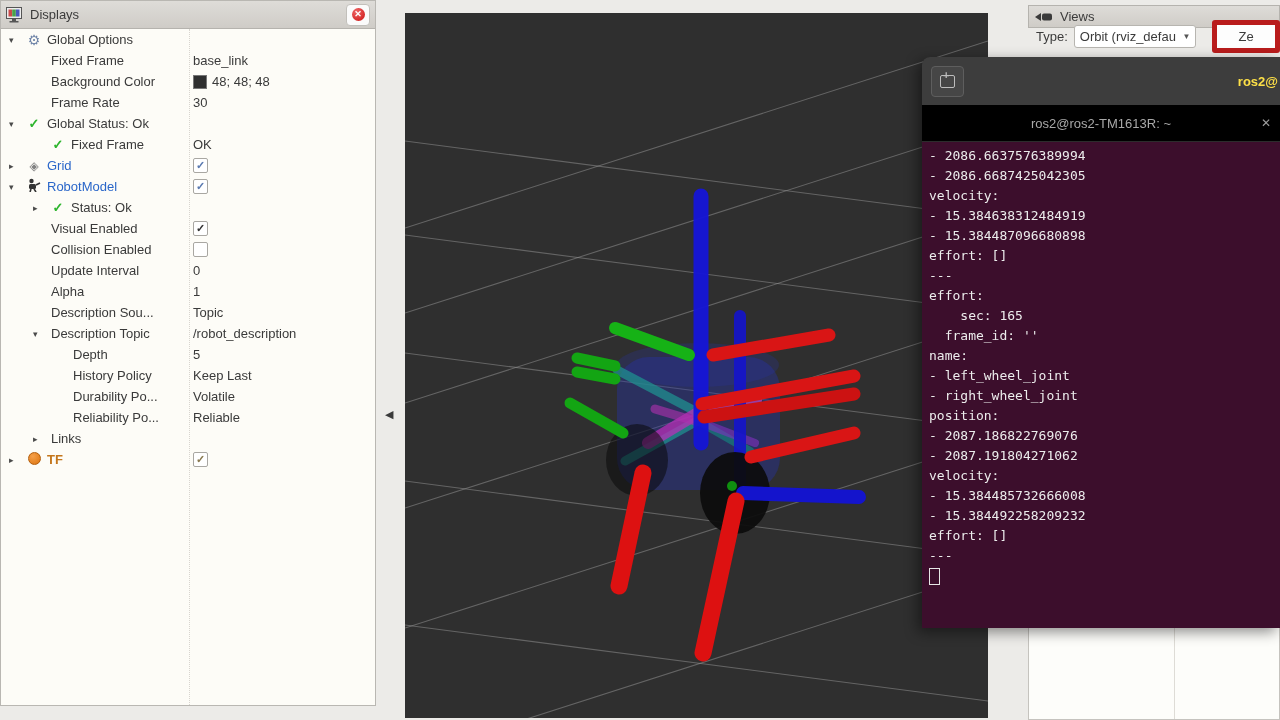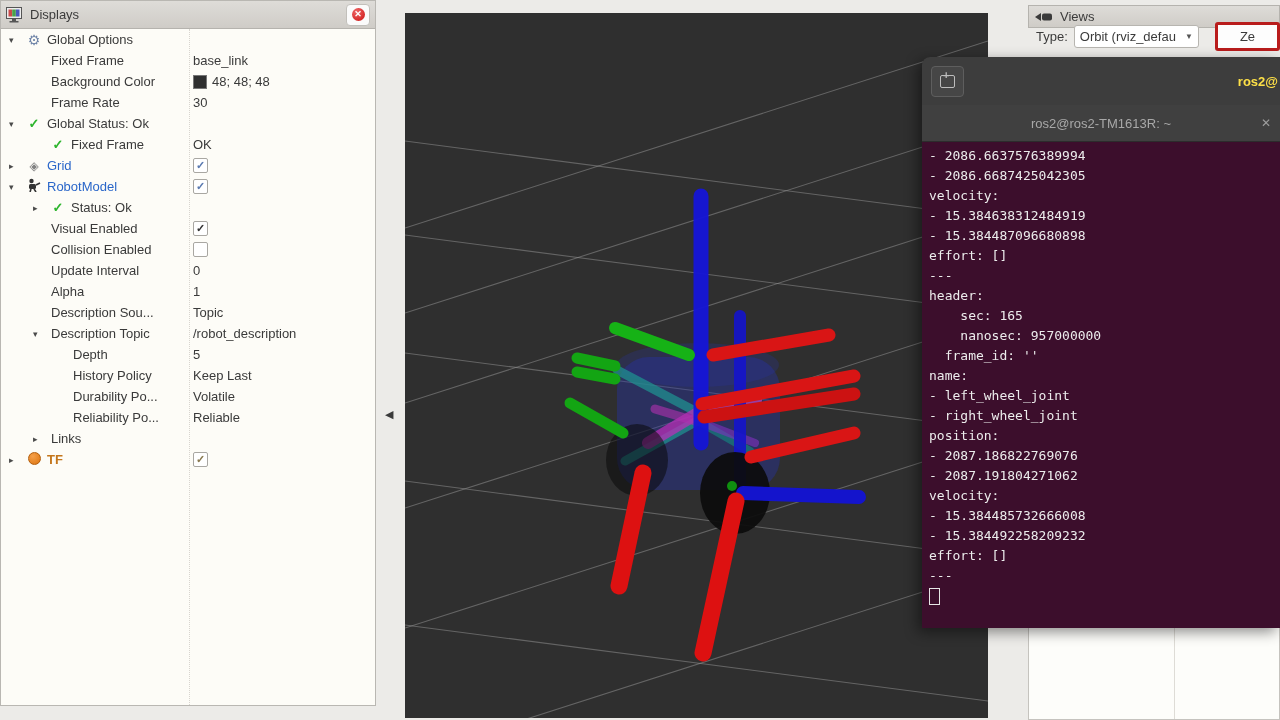--- a/index.html
+++ b/index.html
@@ -44,37 +44,37 @@
 
   
   #views-panel{left:1028px;top:5px;width:252px;height:715px;}
   #views-titlebar{height:23px;background:linear-gradient(#dedcd8,#cfccc7);
     border:1px solid #b5b3ae;display:flex;align-items:center;padding:0 6px;box-sizing:border-box;}
   #views-toolbar{height:17px;display:flex;align-items:center;font-size:13px;color:#3b3b3b;}
   #type-combo{margin-left:6px;width:150px;height:23px;background:#fff;border:1px solid #b7b5b0;
     border-radius:3px;display:flex;align-items:center;padding:0 5px;box-sizing:border-box;}
   #type-combo .cval{flex:1;font-size:13px;color:#3b3b3b;white-space:nowrap;overflow:hidden;}
   .dd-arrow{font-size:8px;color:#555;}
-  #zero-btn{margin-left:16px;width:72px;height:23px;background:#fdfdfd;border:3px solid #b91c1c;
+  #zero-btn{margin-left:16px;width:72px;height:23px;background:#fdfdfd;border:5px solid #b91c1c;
     border-radius:3px;font-size:13px;color:#3b3b3b;display:flex;align-items:center;justify-content:center;}
   #views-list{position:absolute;left:0;top:52px;width:252px;height:663px;background:#fdfdfa;
     border:1px solid #c5c3be;box-sizing:border-box;}
   #views-list-divider{left:145px;top:0;width:0;height:100%;border-left:1px solid #dedcd6;}
 
   
   #terminal{left:922px;top:57px;width:358px;height:571px;border-top-left-radius:8px;
     box-shadow:-4px 4px 14px rgba(0,0,0,.45);overflow:hidden;}
   #term-header{height:48px;background:#3d3d3d;position:relative;border-top-left-radius:8px;}
   #newtab-btn{position:absolute;left:9px;top:9px;width:31px;height:29px;background:#464646;
     border:1px solid #5e5e5e;border-radius:4px;display:flex;align-items:center;justify-content:center;}
   .newtab-glyph{position:relative;width:13px;height:11px;border:1px solid #bdbdbd;border-radius:2px;}
   .newtab-glyph span{position:absolute;left:2px;top:-7px;color:#bdbdbd;font-size:11px;font-weight:bold;}
   #term-wintitle{position:absolute;right:2px;top:0;height:48px;display:flex;align-items:center;
     color:#fde047;font-size:13px;font-weight:bold;}
-  #term-tabbar{height:36px;background:#404040;border-bottom:1px solid #2c2c2c;position:relative;
+  #term-tabbar{height:36px;background:#000000;border-bottom:1px solid #2c2c2c;position:relative;
     display:flex;align-items:center;justify-content:center;}
   #term-tabtitle{color:#a8a8a8;font-size:13px;}
   #tab-close{position:absolute;right:9px;color:#9d9d9d;font-size:12px;}
   #term-content{height:487px;background:#3c0e2c;padding:4px 0 0 7px;box-sizing:border-box;
     font-family:"DejaVu Sans Mono",monospace;font-size:13px;line-height:20px;color:#ececec;}
   #term-content .tline{white-space:pre;height:20px;}
   #term-cursor{width:9px;height:15px;border:1px solid #e6e6e6;margin-top:2px;}
 </style>
 </head>
 <body>
@@ -351,23 +351,22 @@
   </div>
   <div id="term-content">
 
   <div class="tline">- 2086.6637576389994</div>
       <div class="tline">- 2086.6687425042305</div>
       <div class="tline">velocity:</div>
       <div class="tline">- 15.384638312484919</div>
       <div class="tline">- 15.384487096680898</div>
       <div class="tline">effort: []</div>
       <div class="tline">---</div>
-      <div class="tline">header:</div>
+      <div class="tline">effort:</div>
       <div class="tline">    sec: 165</div>
-      <div class="tline">    nanosec: 957000000</div>
       <div class="tline">  frame_id: ''</div>
       <div class="tline">name:</div>
       <div class="tline">- left_wheel_joint</div>
       <div class="tline">- right_wheel_joint</div>
       <div class="tline">position:</div>
       <div class="tline">- 2087.186822769076</div>
       <div class="tline">- 2087.191804271062</div>
       <div class="tline">velocity:</div>
       <div class="tline">- 15.384485732666008</div>
       <div class="tline">- 15.384492258209232</div>

